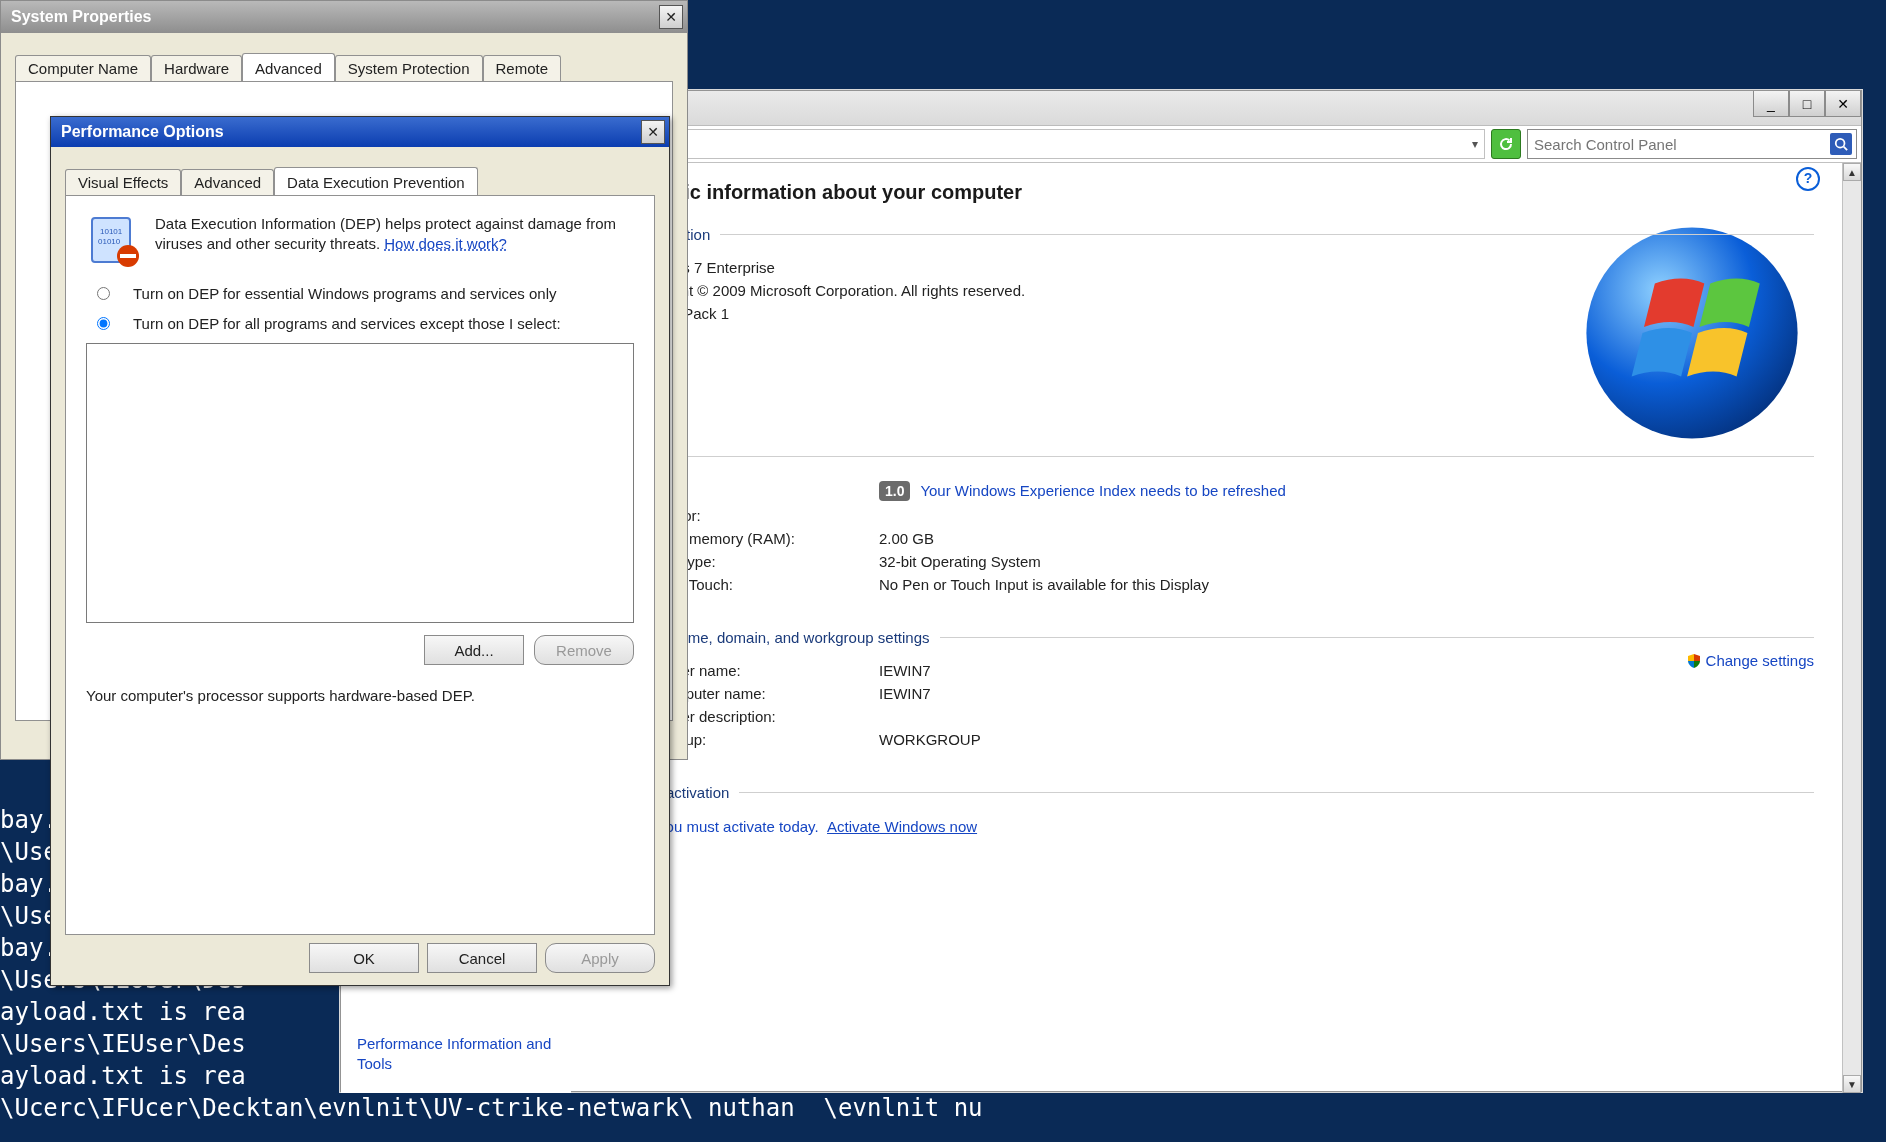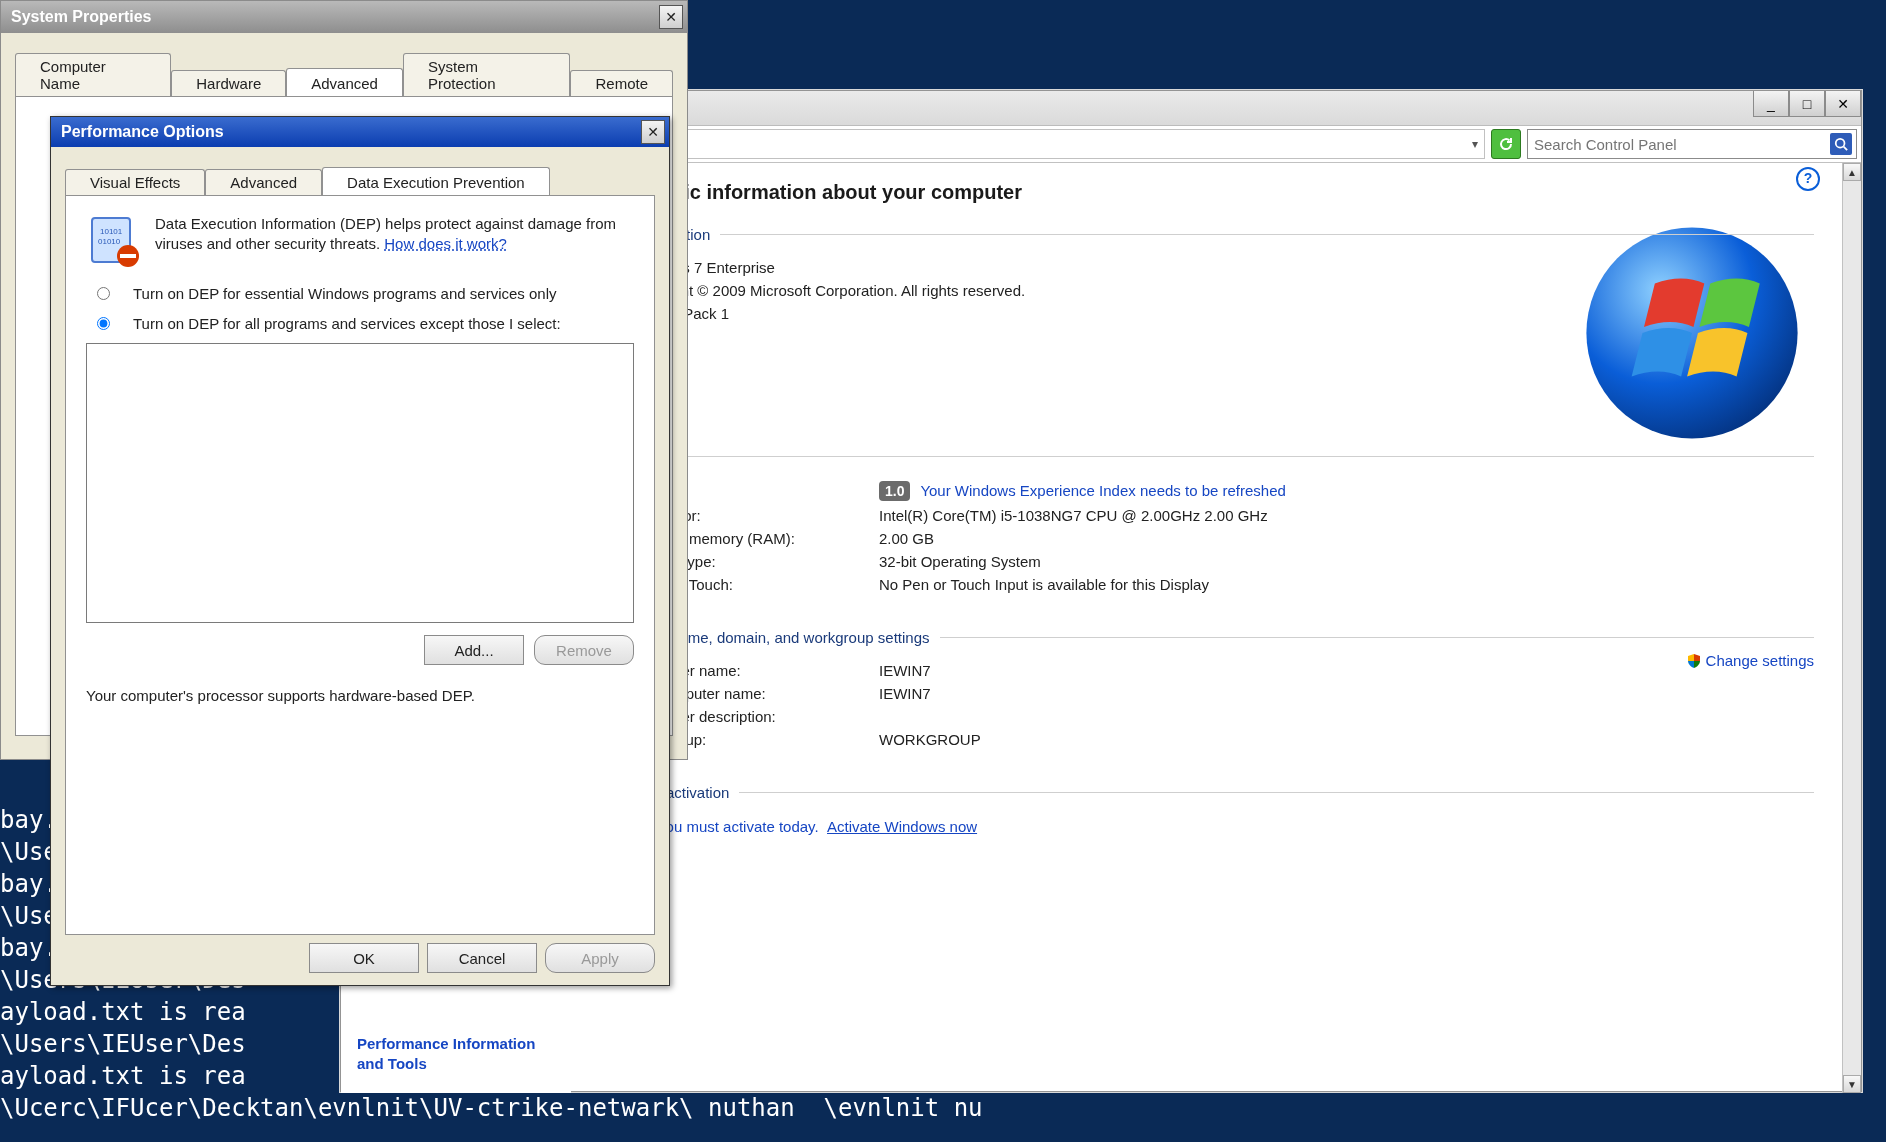--- a/index.html
+++ b/index.html
@@ -134,21 +134,20 @@
     padding: 14px 16px;
     box-sizing: border-box;
   }
   #sys-left a {
     display: block;
     color: #1646c3;
     font-size: 15px;
     margin: 6px 0;
     text-decoration: none;
     line-height: 1.3;
-    font-weight: bold;
   }
   #sys-main {
     flex: 1;
     padding: 18px 28px 0 28px;
     overflow-y: auto;
     position: relative;
   }
   #sys-main h1 {
     font-size: 20px;
     font-weight: 600;
@@ -267,21 +266,21 @@
     color:#222;
     cursor:pointer;
   }  
 
   .tabs-row {
     display: flex;
     margin: 20px 14px 0 14px;
     align-items: flex-end;
   }
   .tab {
-    padding: 4px 24px;
+    padding: 4px 12px;
     font-size: 15px;
     background: #f4f2e8;
     border: 1px solid #919191;
     border-bottom: none;
     margin-right: 0;
     position: relative;
     cursor: pointer;
     color: #222;
     border-radius: 3px 3px 0 0;
   }
@@ -488,21 +487,20 @@
         <legend>System</legend>
         <div class="kv">
           <div class="k">Rating:</div>
           <div class="v">
             <span class="rating-badge">1.0</span>
             <a href="#">Your Windows Experience Index needs to be refreshed</a>
           </div>
         </div>
         <div class="kv">
             <div class="k">Processor:</div>
-            <div class="v">Intel(R) Core(TM) i5-1038NG7 CPU @ 2.00GHz   2.00 GHz</div>
           </div>
         <div class="kv">
             <div class="k">Installed memory (RAM):</div>
             <div class="v">2.00 GB</div>
           </div>
         <div class="kv">
             <div class="k">System type:</div>
             <div class="v">32-bit Operating System</div>
           </div>
         <div class="kv">

